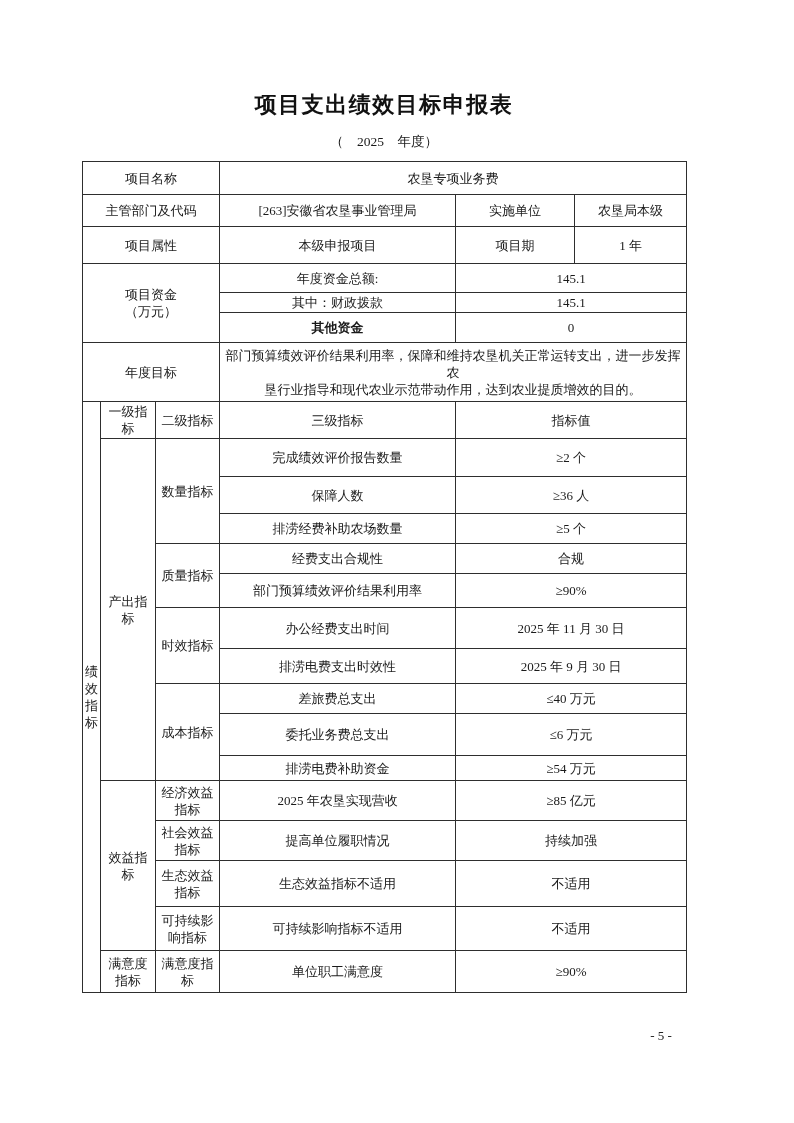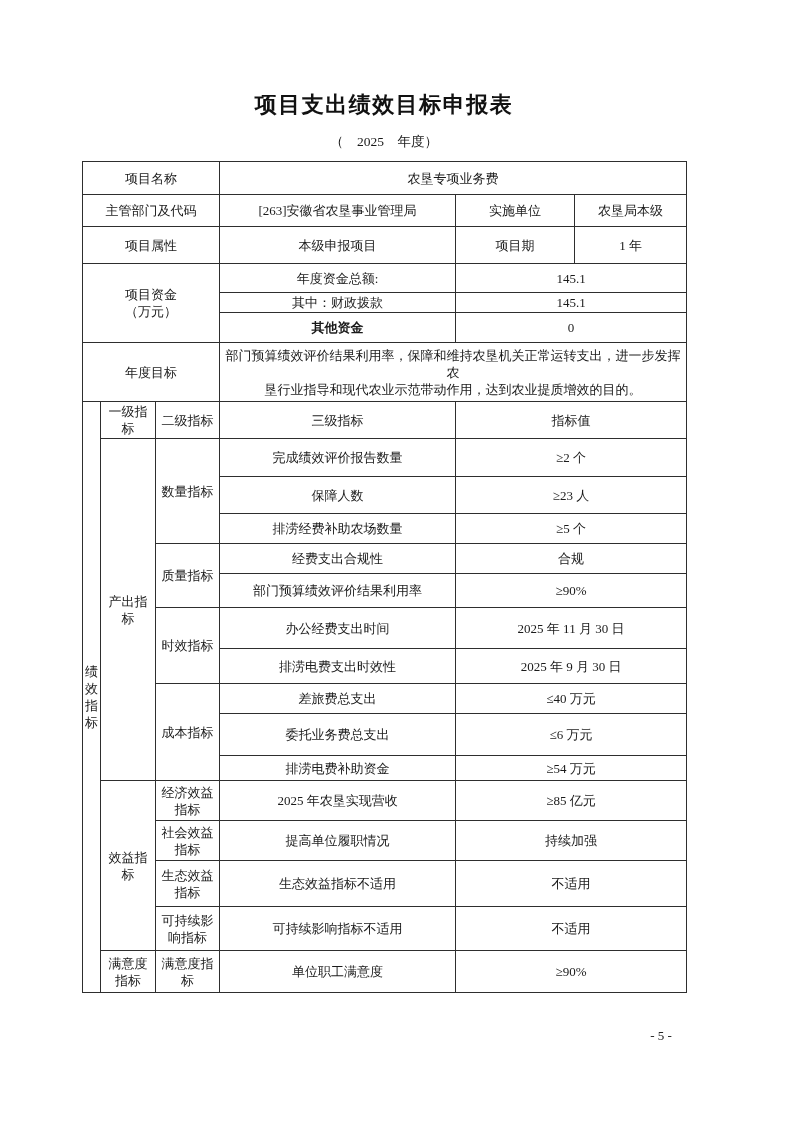--- a/index.html
+++ b/index.html
@@ -129,21 +129,21 @@
       </tr>
 
       <tr style="height:38px">
         <td rowspan="10">产出指标</td>
         <td rowspan="3">数量指标</td>
         <td>完成绩效评价报告数量</td>
         <td colspan="2">≥2 个</td>
       </tr>
       <tr style="height:37px">
         <td>保障人数</td>
-        <td colspan="2">≥23 人</td>
+        <td colspan="2">≥36 人</td>
       </tr>
       <tr style="height:30px">
         <td>排涝经费补助农场数量</td>
         <td colspan="2">≥5 个</td>
       </tr>
       <tr style="height:30px">
         <td rowspan="2">质量指标</td>
         <td>经费支出合规性</td>
         <td colspan="2">合规</td>
       </tr>

